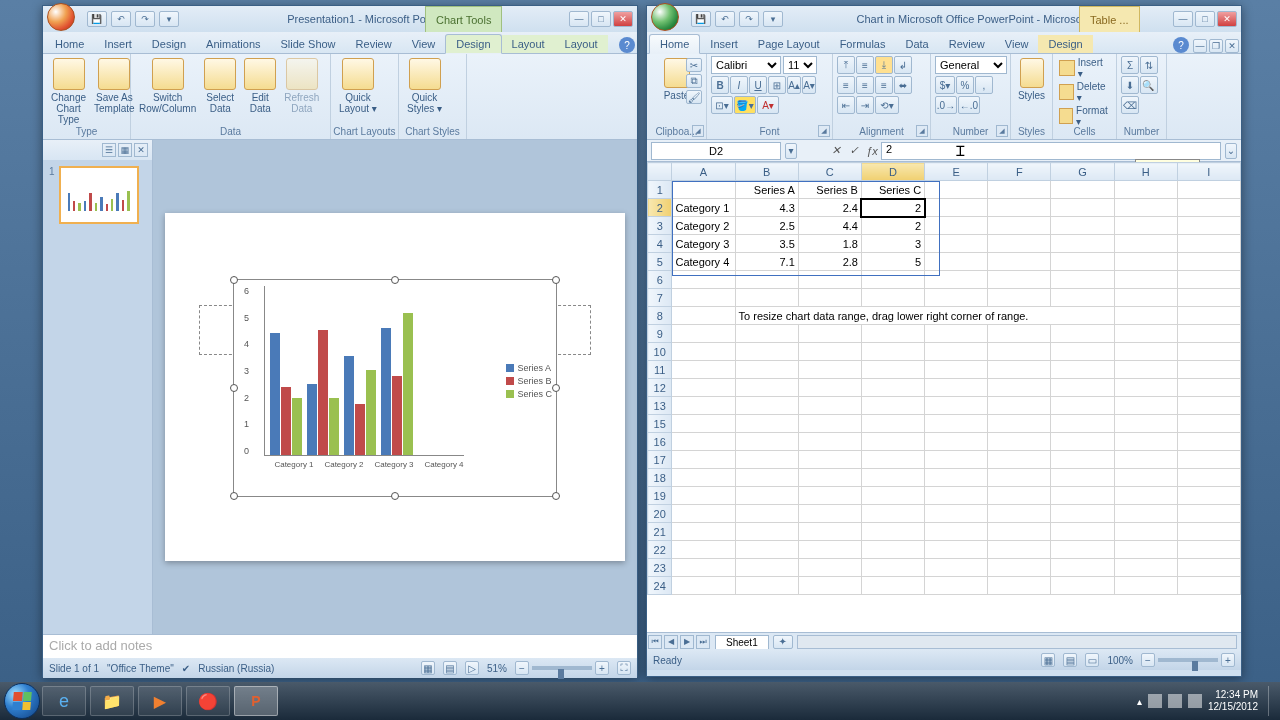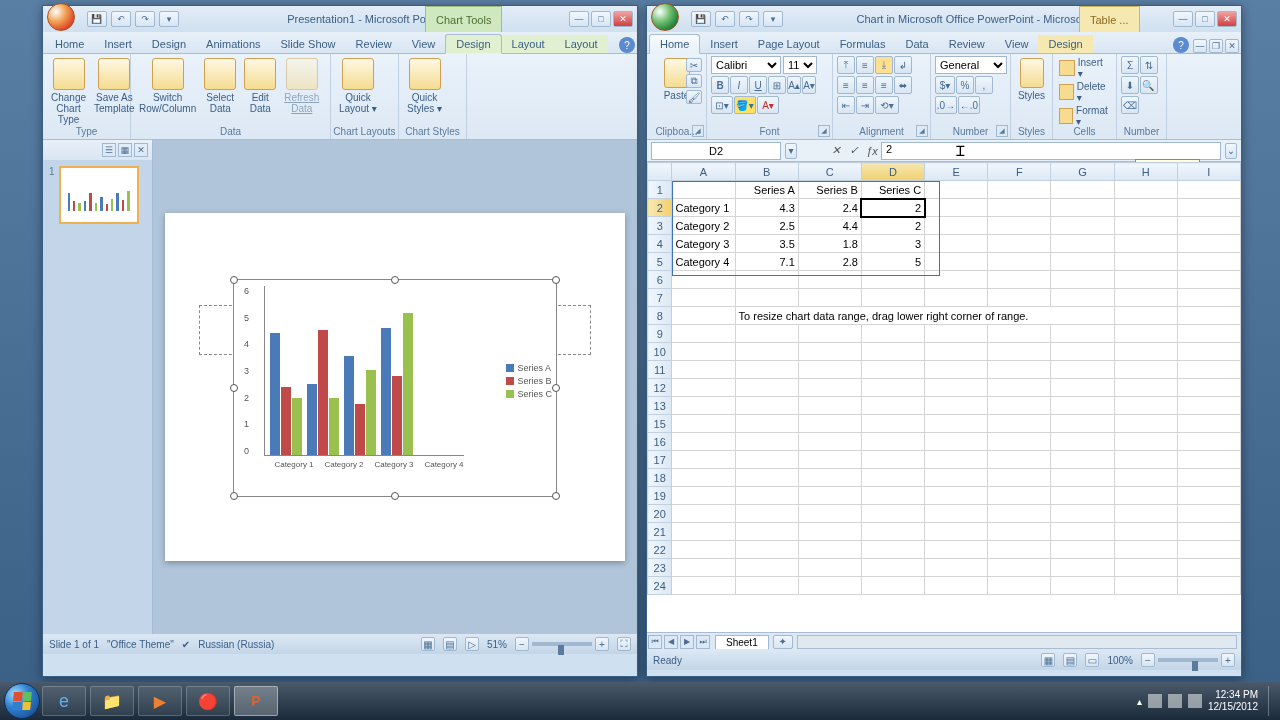--- a/index.html
+++ b/index.html
@@ -173,21 +173,21 @@
         <div class="big-btn">
             <div class="ico"></div>
             <span style="white-space:pre-line;">Select
 Data</span>
           </div>
         <div class="big-btn">
             <div class="ico"></div>
             <span style="white-space:pre-line;">Edit
 Data</span>
           </div>
-        <div class="big-btn" style="opacity:.5;text-decoration:underline;">
+        <div class="big-btn" style="opacity:.5;">
             <div class="ico"></div>
             <span style="white-space:pre-line;">Refresh
 Data</span>
           </div>
       </div>
       <div class="label">Data</div>
     </div>
     <div class="ribbon-group" style="width:68px;">
       <div class="btn-row">
         <div class="big-btn">
@@ -301,20 +301,21 @@
               </div>
               <div>
                 <span class="sw" style="background: rgb(154, 192, 80);"></span>
                 <span>Series C</span>
               </div>
             </div>
         </div>
       </div>
     </div>
   </div>
+  <div class="notes-pane">Click to add notes</div>
   <div class="status-bar">
     <span>Slide 1 of 1</span>
     <span>"Office Theme"</span>
     <span>✔</span>
     <span>Russian (Russia)</span>
     <span class="sep"></span>
     <span class="pill" style="width:14px;height:14px;">▦</span>
     <span class="pill" style="width:14px;height:14px;">▤</span>
     <span class="pill" style="width:14px;height:14px;">▷</span>
     <span>51%</span>

